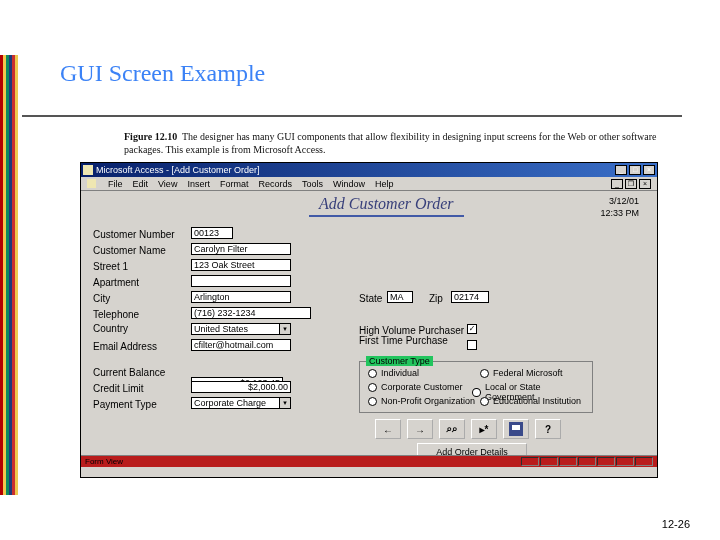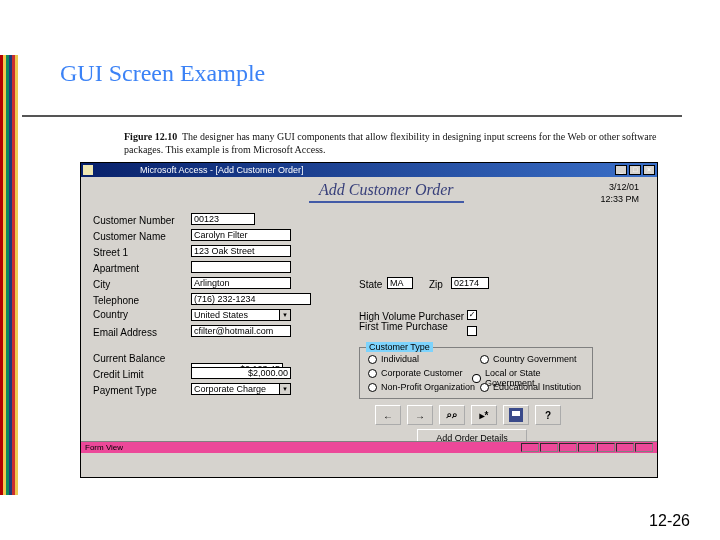--- a/index.html
+++ b/index.html
@@ -1,58 +1,58 @@
 <!DOCTYPE html>
 <html><head>
 <meta charset="utf-8">
 <style>
   * { box-sizing: border-box; margin: 0; padding: 0; }
   body { width: 720px; height: 540px; background: #fff; font-family: Arial, sans-serif; position: relative; overflow: hidden; }
   .sidebar-stripe { position: absolute; left: 0; top: 55px; width: 18px; height: 440px; background: linear-gradient(90deg, #b30000 0 3px, #f2c84b 3px 6px, #0d8a5f 6px 9px, #1e3a7a 9px 12px, #c93030 12px 15px, #eec94e 15px 18px); }
   .page-title { position: absolute; left: 60px; top: 60px; font-family: Georgia, serif; font-size: 24px; color: #3b82f6; font-weight: normal; }
   .title-rule { position: absolute; left: 22px; top: 115px; width: 660px; height: 2px; background: #555; }
-  .page-num { position: absolute; right: 30px; bottom: 10px; font-size: 16px; }
+  .page-num { position: absolute; right: 30px; bottom: 10px; font-size: 11px; }
   .figcap { position: absolute; left: 80px; top: 131px; font-size: 10px; width: 560px; color: #111; line-height: 1.25; font-family: 'Times New Roman', serif; margin-left: 44px; }
   .figcap b { font-weight: bold; }
 
   .app { position: absolute; left: 80px; top: 162px; width: 578px; height: 316px; background: #d6d3ce; border: 1px solid #000; font-size: 9px; color: #000; }
   .titlebar { height: 14px; background: linear-gradient(90deg, #08216b, #3a6fc8); color: #fff; display: flex; align-items: center; padding: 0 2px; font-size: 9px; }
   .titlebar .t-icon { width: 10px; height: 10px; background: #efe7b2; margin-right: 3px; }
-  .titlebar .t-text { flex: 1; margin-left: 44px; }
+  .titlebar .t-text { flex: 1; }
   .win-btns { display: flex; gap: 2px; }
   .win-btn { width: 12px; height: 10px; background: #d6d3ce; border: 1px solid #000; font-size: 7px; line-height: 8px; text-align: center; }
 
   .menubar { height: 14px; display: flex; align-items: center; gap: 10px; padding: 0 6px; border-bottom: 1px solid #808080; font-size: 9px; }
   .menubar .m-icon { width: 9px; height: 9px; background: #efe7b2; margin-right: 2px; }
   .menu-doc-btns { margin-left: auto; display: flex; gap: 2px; }
 
   .form-area { position: relative; height: 276px; background: #d6d3ce; }
   .form-title { position: absolute; left: 228px; top: 4px; font-family: Georgia, serif; font-style: italic; font-size: 16px; color: #373f7a; border-bottom: 2px solid #425aa7; padding: 0 10px 2px 10px; }
   .date-time { position: absolute; right: 18px; top: 4px; font-size: 9px; text-align: right; line-height: 1.35; }
 
   .lbl { position: absolute; font-size: 10px; }
   .inp { position: absolute; background: #fff; border: 1px solid #000; height: 12px; font-size: 9px; padding: 0 2px; display: flex; align-items: center; }
   .combo { position: absolute; display: flex; height: 12px; }
   .combo .cval { background: #fff; border: 1px solid #000; border-right: none; font-size: 9px; padding: 0 2px; display: flex; align-items: center; }
   .combo .cbt { width: 12px; background: #d6d3ce; border: 1px solid #000; font-size: 7px; display: flex; align-items: center; justify-content: center; }
   .chk { position: absolute; width: 10px; height: 10px; background: #fff; border: 1px solid #000; font-size: 8px; line-height: 8px; text-align: center; }
 
   .groupbox { position: absolute; border: 1px solid #808080; }
-  .gb-title { position: absolute; top: -6px; left: 6px; background: #7dd3fc; padding: 0 3px; font-size: 9px; }
+  .gb-title { position: absolute; top: -6px; left: 6px; background: #22c55e; padding: 0 3px; font-size: 9px; }
   .radio-row { position: absolute; display: flex; align-items: center; gap: 4px; font-size: 9px; }
   .radio { width: 9px; height: 9px; border: 1px solid #000; border-radius: 50%; background: #fff; }
 
   .nav-row { position: absolute; display: flex; gap: 6px; }
   .nav-btn { width: 26px; height: 20px; background: #d6d3ce; border: 1px outset #fff; display: flex; align-items: center; justify-content: center; font-size: 10px; font-weight: bold; }
   .save-icon { width: 14px; height: 14px; background: #3a4a8a; position: relative; }
   .save-icon::after { content: ''; position: absolute; left: 3px; top: 3px; width: 8px; height: 5px; background: #fff; }
 
   .details-btn { position: absolute; background: #d6d3ce; border: 1px outset #fff; height: 18px; width: 110px; font-size: 9px; display: flex; align-items: center; justify-content: center; }
 
-  .statusbar { position: absolute; left: 0; bottom: 0; width: 100%; height: 12px; background: #ec4899; border-top: 1px solid #808080; display: flex; align-items: center; font-size: 8px; padding: 0 4px; }
+  .statusbar { position: absolute; left: 0; bottom: 0; width: 100%; height: 12px; background: #b91c1c; border-top: 1px solid #808080; display: flex; align-items: center; font-size: 8px; padding: 0 4px; }
   .status-cells { margin-left: auto; display: flex; gap: 1px; }
   .status-cell { width: 18px; height: 9px; border: 1px inset #808080; }
 </style>
 </head>
 <body>
 
 <div class="sidebar-stripe"></div>
 <div class="page-title">GUI Screen Example</div>
 <div class="title-rule"></div>
 <div class="page-num">12-26</div>
@@ -66,30 +66,47 @@
   <div class="titlebar">
     <div class="t-icon"></div>
     <div class="t-text">Microsoft Access - [Add Customer Order]</div>
     <div class="win-btns">
       <div class="win-btn">_</div>
       <div class="win-btn">□</div>
       <div class="win-btn">×</div>
     </div>
   </div>
 
+  <div class="menubar">
+    <div class="m-icon"></div>
+    <span>File</span>
+    <span>Edit</span>
+    <span>View</span>
+    <span>Insert</span>
+    <span>Format</span>
+    <span>Records</span>
+    <span>Tools</span>
+    <span>Window</span>
+    <span>Help</span>
+    <div class="menu-doc-btns">
+      <div class="win-btn">_</div>
+      <div class="win-btn">❐</div>
+      <div class="win-btn">×</div>
+    </div>
+  </div>
 
   <div class="form-area">
     <div class="form-title">Add Customer Order</div>
     <div class="date-time">
       <div>3/12/01</div>
       <div>12:33 PM</div>
     </div>
 
     <div class="lbl" style="left:12px;top:38px">Customer Number</div>
-    <div class="inp" style="left:110px;top:36px;width:64px">00123</div>
+    <div class="inp" style="left:110px;top:36px;width:42px">00123</div>
 
     <div class="lbl" style="left:12px;top:54px">Customer Name</div>
     <div class="inp" style="left:110px;top:52px;width:100px">Carolyn Filter</div>
 
     <div class="lbl" style="left:12px;top:70px">Street 1</div>
     <div class="inp" style="left:110px;top:68px;width:100px">123 Oak Street</div>
 
     <div class="lbl" style="left:12px;top:86px">Apartment</div>
     <div class="inp" style="left:110px;top:84px;width:100px"></div>
 
@@ -137,21 +154,21 @@
       <div class="radio-row" style="left:8px;top:20px">
           <div class="radio"></div>
           <span>Corporate Customer</span>
         </div>
       <div class="radio-row" style="left:8px;top:34px">
           <div class="radio"></div>
           <span>Non-Profit Organization</span>
         </div>
       <div class="radio-row" style="left:120px;top:6px">
           <div class="radio"></div>
-          <span>Country Government</span>
+          <span>Federal Microsoft</span>
         </div>
       <div class="radio-row" style="left:112px;top:20px">
           <div class="radio"></div>
           <span>Local or State Government</span>
         </div>
       <div class="radio-row" style="left:120px;top:34px">
           <div class="radio"></div>
           <span>Educational Institution</span>
         </div>
     </div>

